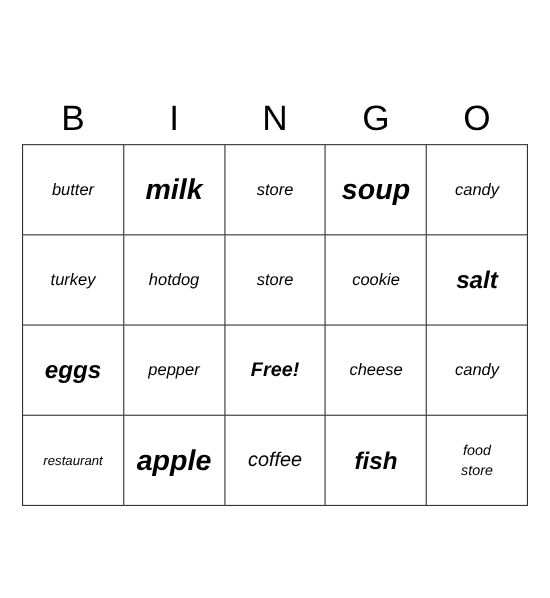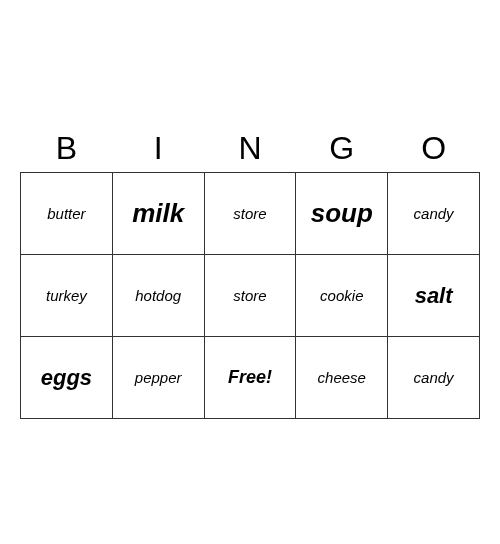--- a/index.html
+++ b/index.html
@@ -111,14 +111,21 @@
         <td class="cell-normal">cookie</td>
         <td class="cell-xlarge">salt</td>
       </tr>
       <tr>
         <td class="cell-xlarge">eggs</td>
         <td class="cell-normal">pepper</td>
         <td class="cell-free">Free!</td>
         <td class="cell-normal">cheese</td>
         <td class="cell-normal">candy</td>
       </tr>
+      <tr>
+        <td class="cell-small">restaurant</td>
+        <td class="cell-large">apple</td>
+        <td class="cell-medium">coffee</td>
+        <td class="cell-xlarge">fish</td>
+        <td class="cell-foodstore">food<br>store</td>
+      </tr>
     </tbody>
 </table>
 
 </body></html>

